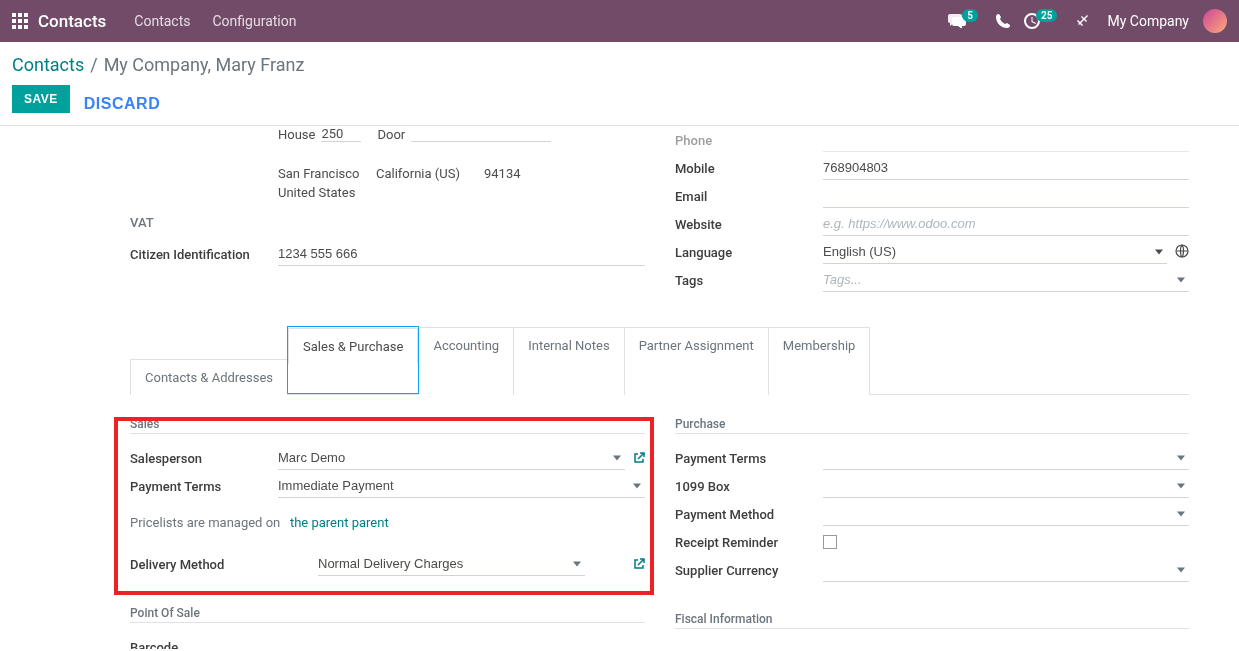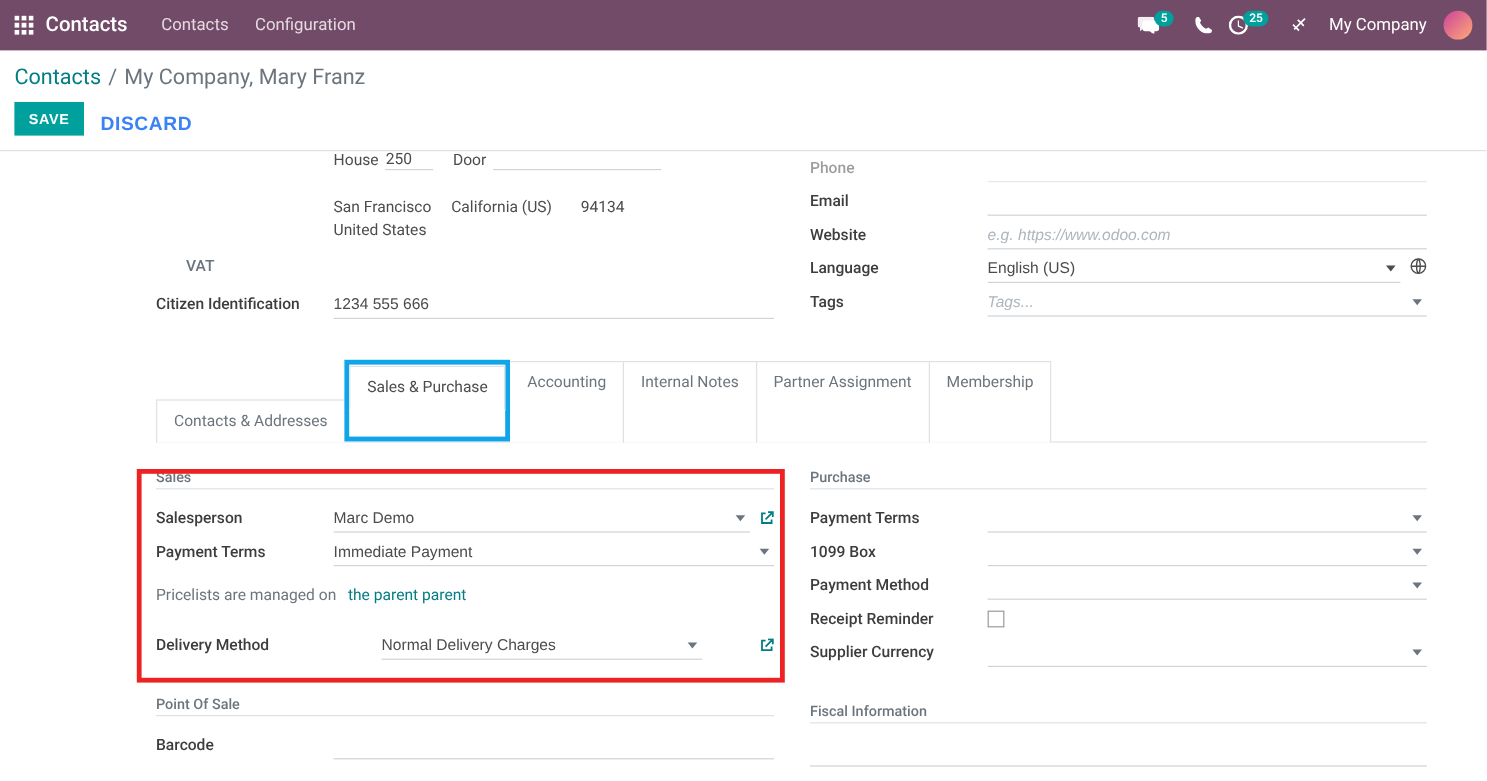--- a/index.html
+++ b/index.html
@@ -114,21 +114,21 @@
   padding: 10px 14px; font-size: 13px; color: #6c757d;
   border: 1px solid transparent; border-bottom: none;
   background: #fff; cursor: pointer; position: relative; top: 1px;
 }
 .tab:not(.active) { border: 1px solid transparent; }
 .tab.active {
   border: 1px solid #dee2e6; border-bottom: 1px solid #fff;
   color: #4c4c4c;
 }
 .highlight-box {
-  border: 4px solid #0ea5e9; padding: 0; position: relative; top: 0; text-align: center;
+  border: 1px solid #0ea5e9; padding: 0; position: relative; top: 0; text-align: center;
 }
 .highlight-large {
   border: 4px solid #e22;
   position: absolute;
   left: -16px; top: 0;
   width: 540px;
   height: 178px;
   pointer-events: none;
   z-index: 5;
 }
@@ -232,36 +232,42 @@
             <span class="seg" style="width:90px;">San Francisco</span>
             <span class="seg" style="width:100px; position:relative;">California (US)</span>
             <span class="seg" style="width:50px;">94134</span>
           </div>
           <div style="margin-top:4px;">
             <span class="seg" style="display:inline-block; width:250px; position:relative;">United States</span>
           </div>
         </div>
       </div>
 
-      <div class="field-row" style="margin-top:8px;margin-left:25px;">
+      <div class="field-row" style="margin-top:8px;">
         <span class="field-label faded">VAT</span>
       </div>
       <div class="field-row" style="margin-top:4px;">
         <span class="field-label">Citizen Identification</span>
         <div class="field-input-wrap">
           <input class="field-input" value="1234 555 666" style="">
         </div>
       </div>
     </div>
 
     <div class="col col-right">
       <div class="field-row" style="opacity:0.5;">
         <span class="field-label">Phone</span>
         <div class="field-input-wrap">
               <input class="field-input" style="">
+            </div>
+      </div>
+      <div class="field-row">
+        <span class="field-label">Mobile</span>
+        <div class="field-input-wrap">
+              <input class="field-input" value="768904803" style="">
             </div>
       </div>
       <div class="field-row">
         <span class="field-label">Email</span>
         <div class="field-input-wrap">
               <input class="field-input" style="">
             </div>
       </div>
       <div class="field-row">
         <span class="field-label">Website</span>

